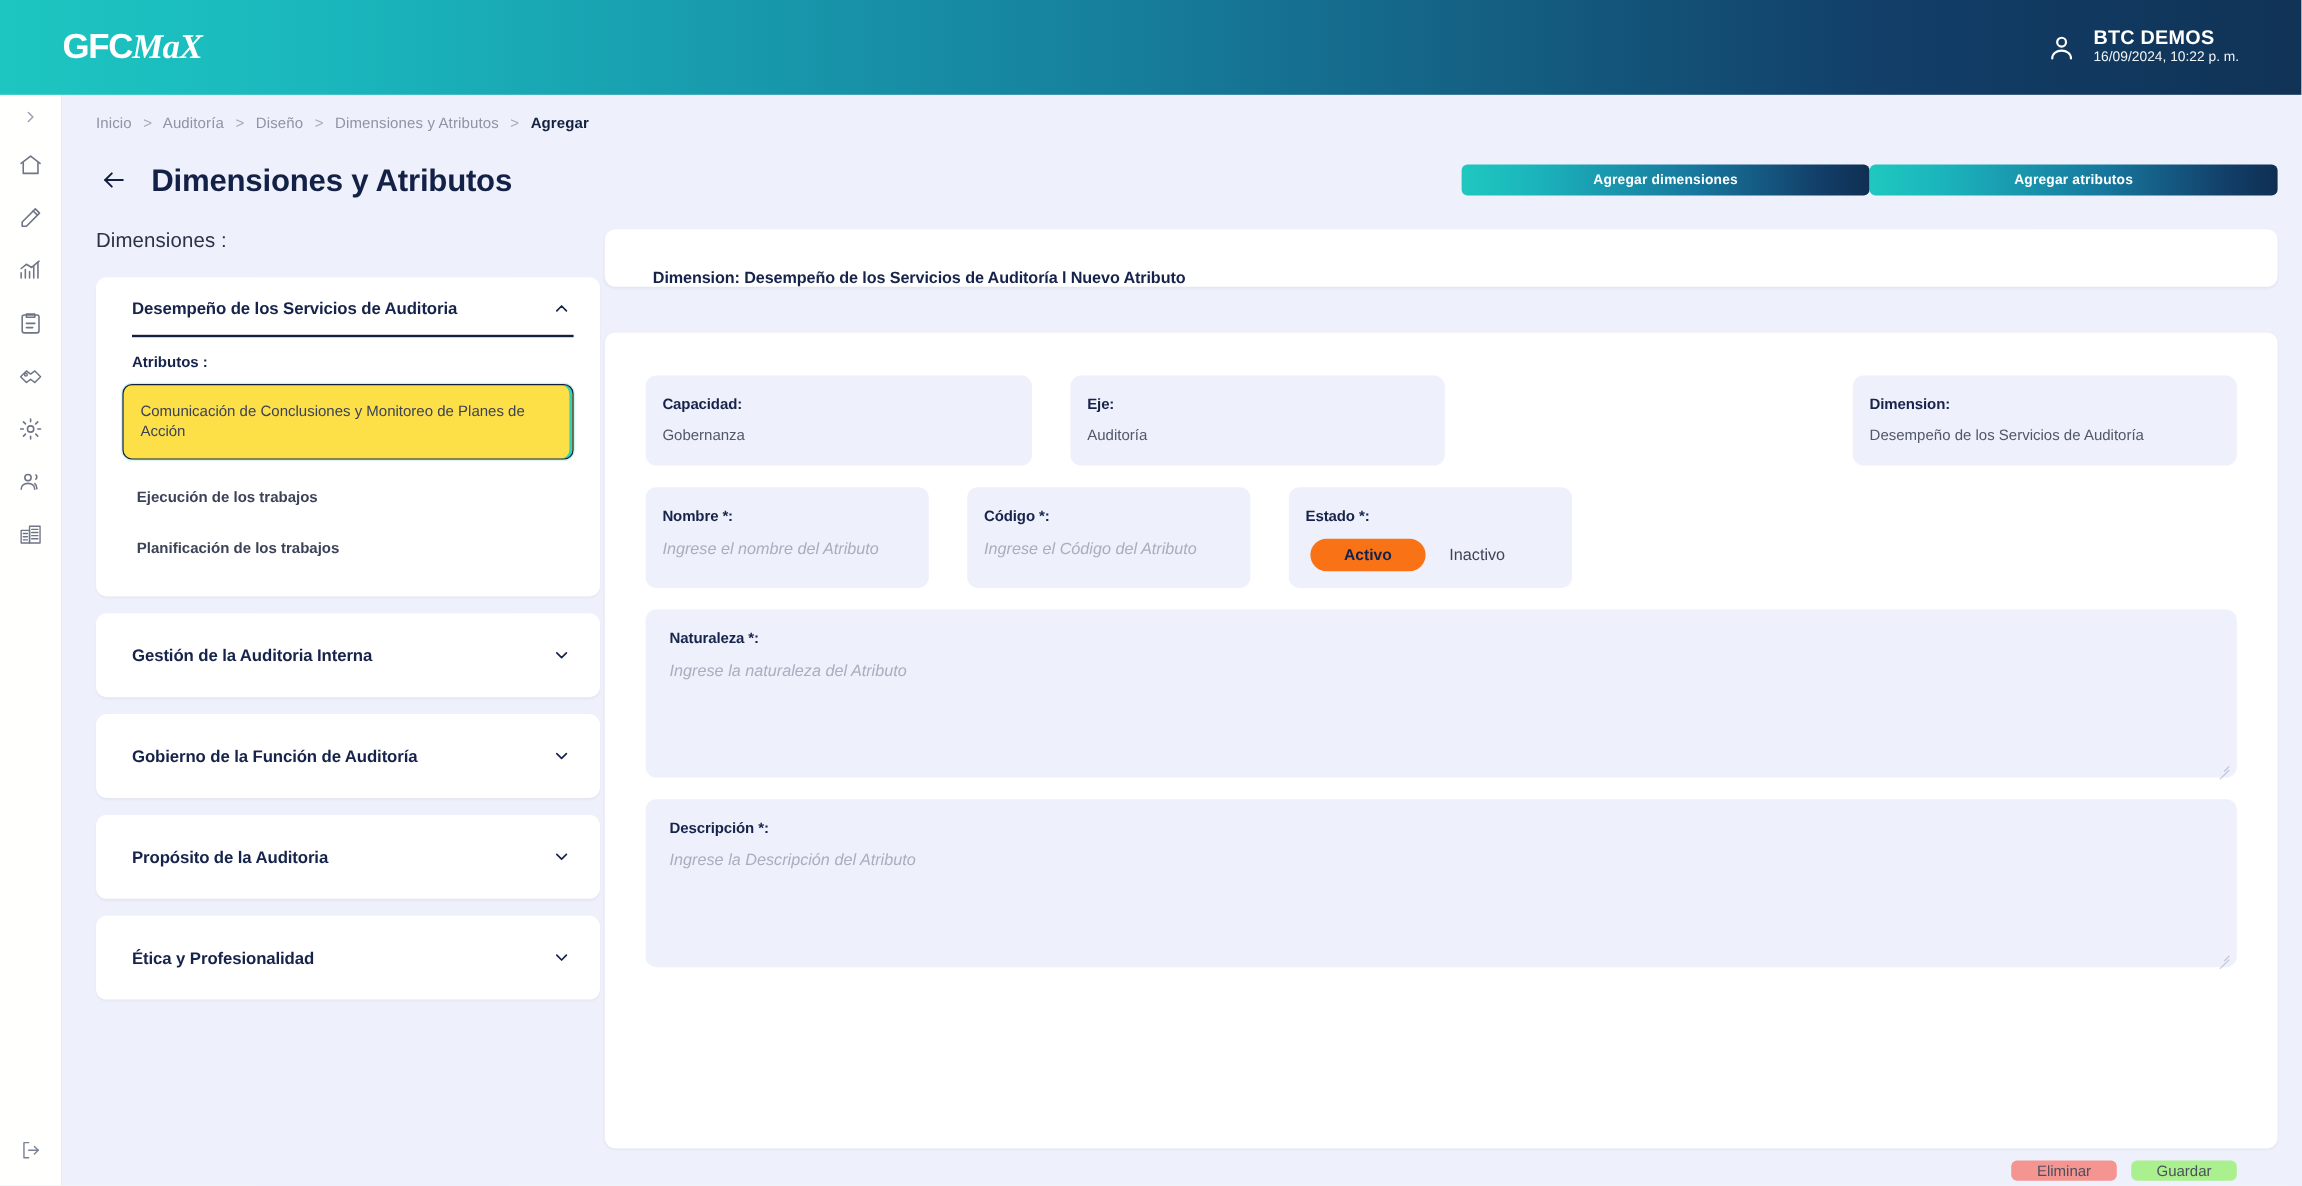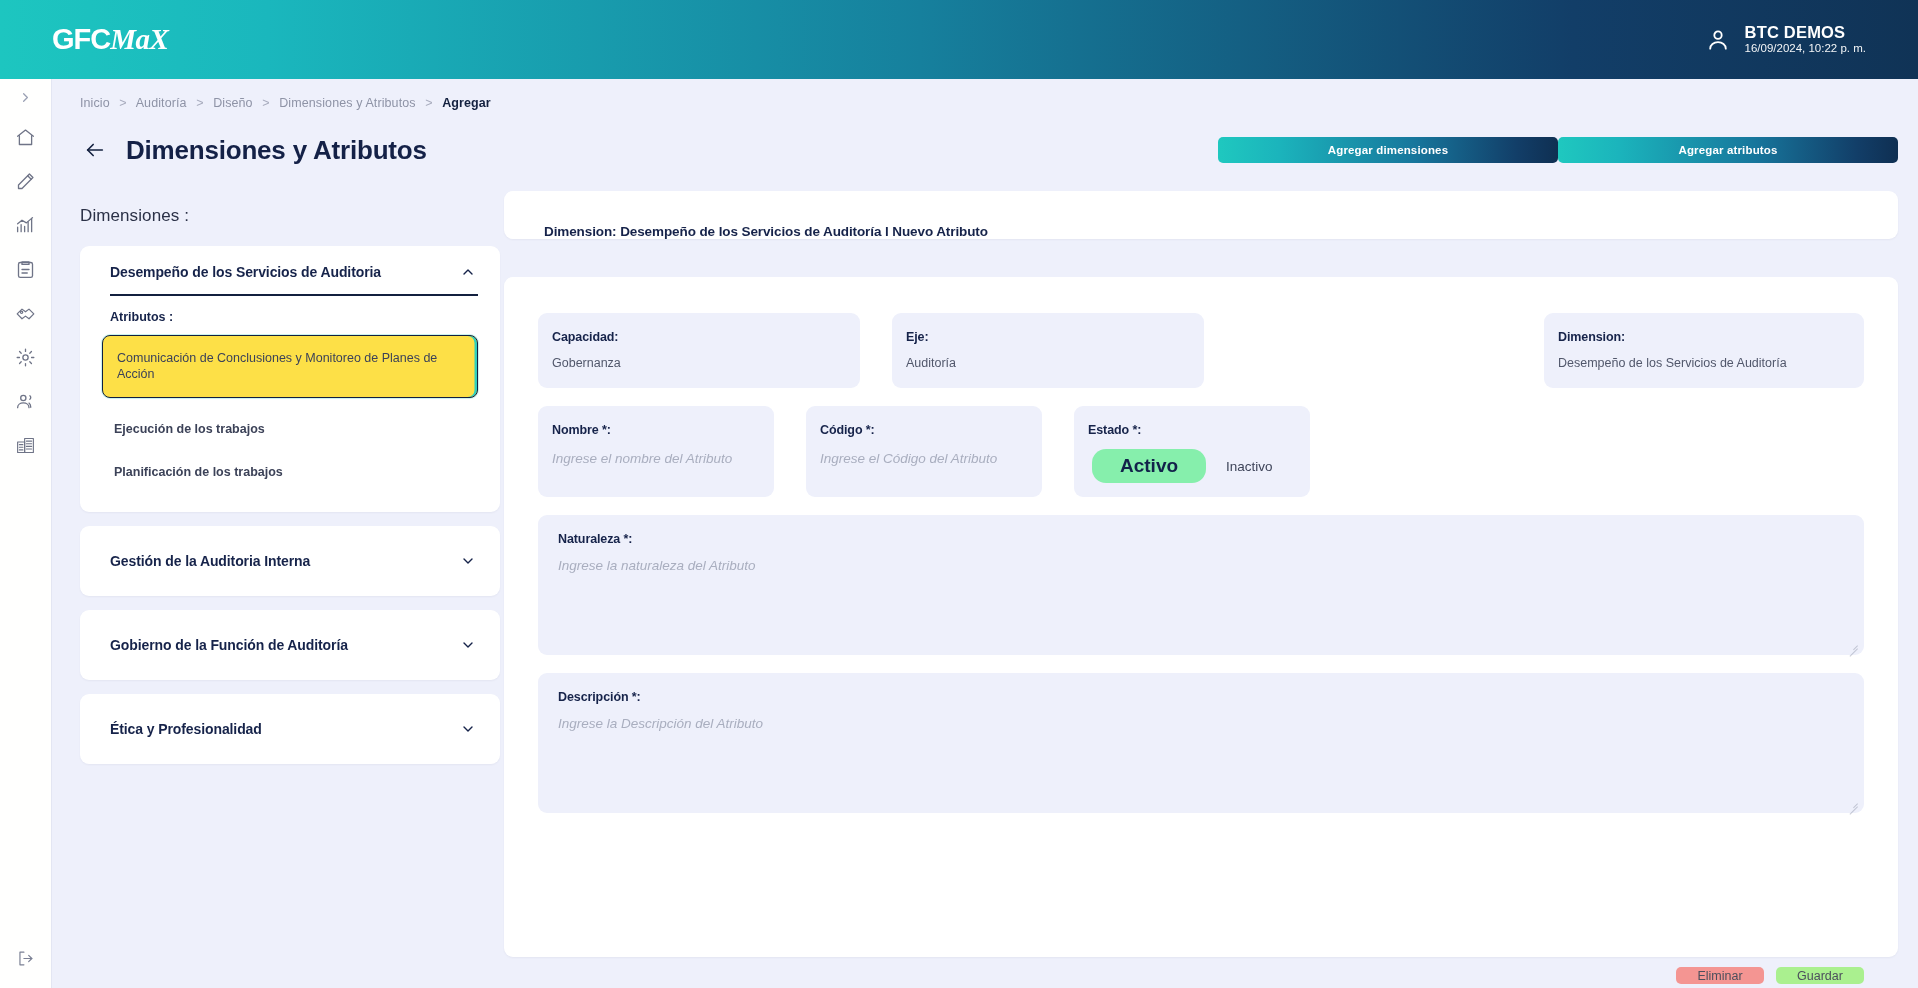--- a/index.html
+++ b/index.html
@@ -84,21 +84,21 @@
   .header-actions { margin-left: auto; display: flex; margin-right: 20px; }
   .btn-grad {
     width: 340px; height: 26px; border: none; border-radius: 5px;
     background: linear-gradient(90deg, #1fc8bf 0%, #1bb4bc 18%, #17769c 58%, #123e68 88%, #0f2f52 100%);
     color: #fff; font-size: 11.5px; font-weight: 700;
     font-family: "Liberation Sans", sans-serif;
     cursor: pointer; letter-spacing: .15px;
   }
 
   
-  .left-panel { position: absolute; top: 127px; left: 28px; width: 420px; }
+  .left-panel { position: absolute; top: 112px; left: 28px; width: 420px; }
   .left-panel-title { font-size: 17px; color: #2b3147; font-weight: 400; margin-bottom: 20px; letter-spacing:.1px;}
   .acc-card {
     background: #ffffff; border-radius: 9px; margin-bottom: 14px;
     box-shadow: 0 1px 2px rgba(30,40,80,.05);
   }
   .acc-head {
     display: flex; align-items: center; justify-content: space-between;
     padding: 18px 24px 14px 30px; cursor: pointer;
   }
   .acc-title { font-size: 14px; font-weight: 700; color: #16234a; letter-spacing: -.1px;}
@@ -148,22 +148,22 @@
   .f-cap { width: 322px; }
   .f-eje { width: 312px; }
   .f-dim { width: 320px; margin-left: auto; }
 
   .f-nombre { width: 236px; }
   .f-codigo { width: 236px; }
   .f-estado { width: 236px; padding-bottom: 14px; }
 
   .toggle-row { display: flex; align-items: center; gap: 20px; padding-left: 4px; }
   .toggle-pill {
-    background: #86efac; color: #12224a; font-weight: 700;
-    font-size: 19px; border-radius: 14px; padding: 6px 28px; cursor: pointer;
+    background: #f97316; color: #12224a; font-weight: 700;
+    font-size: 13px; border-radius: 14px; padding: 6px 28px; cursor: pointer;
     border: none; font-family: "Liberation Sans", sans-serif;
   }
   .toggle-off { color: #3e4459; font-size: 13.5px; cursor: pointer; }
 
   .ta-field { width: 100%; position: relative; padding: 17px 14px 10px 20px; }
   .ta-naturaleza { height: 140px; margin-bottom: 18px; }
   .ta-descripcion { height: 140px; }
   .ta-input {
     width: 100%; height: calc(100% - 34px);
     border: none; outline: none; background: transparent; resize: none;
@@ -351,20 +351,30 @@
         <div class="acc-head">
           <span class="acc-title">Gobierno de la Función de Auditoría</span>
           <span class="acc-chev">
             <svg width="16" height="16" viewBox="0 0 24 24" fill="none" stroke="currentColor" stroke-width="2.1" stroke-linecap="round" stroke-linejoin="round">
                 <polyline points="6 9 12 15 18 9"></polyline>
               </svg>
           </span>
         </div>
       </div>
 
+      <div class="acc-card collapsed">
+        <div class="acc-head">
+          <span class="acc-title">Propósito de la Auditoria</span>
+          <span class="acc-chev">
+            <svg width="16" height="16" viewBox="0 0 24 24" fill="none" stroke="currentColor" stroke-width="2.1" stroke-linecap="round" stroke-linejoin="round">
+                <polyline points="6 9 12 15 18 9"></polyline>
+              </svg>
+          </span>
+        </div>
+      </div>
 
       <div class="acc-card collapsed">
         <div class="acc-head">
           <span class="acc-title">Ética y Profesionalidad</span>
           <span class="acc-chev">
             <svg width="16" height="16" viewBox="0 0 24 24" fill="none" stroke="currentColor" stroke-width="2.1" stroke-linecap="round" stroke-linejoin="round">
                 <polyline points="6 9 12 15 18 9"></polyline>
               </svg>
           </span>
         </div>

